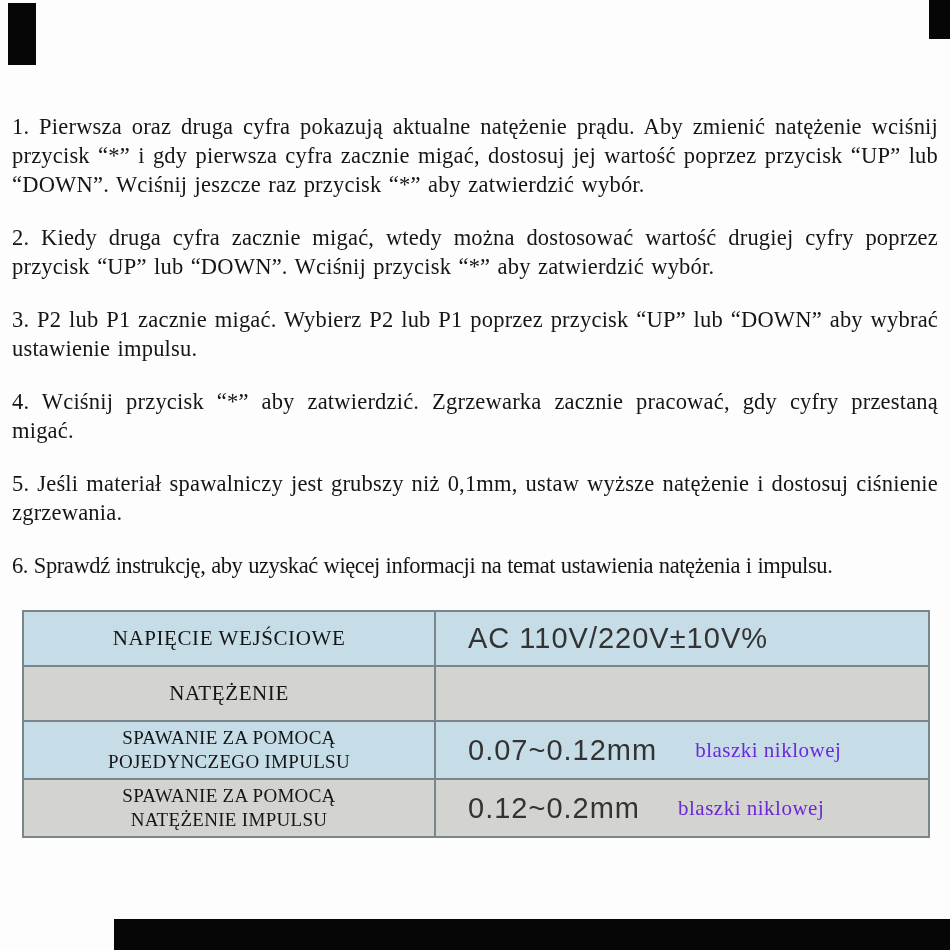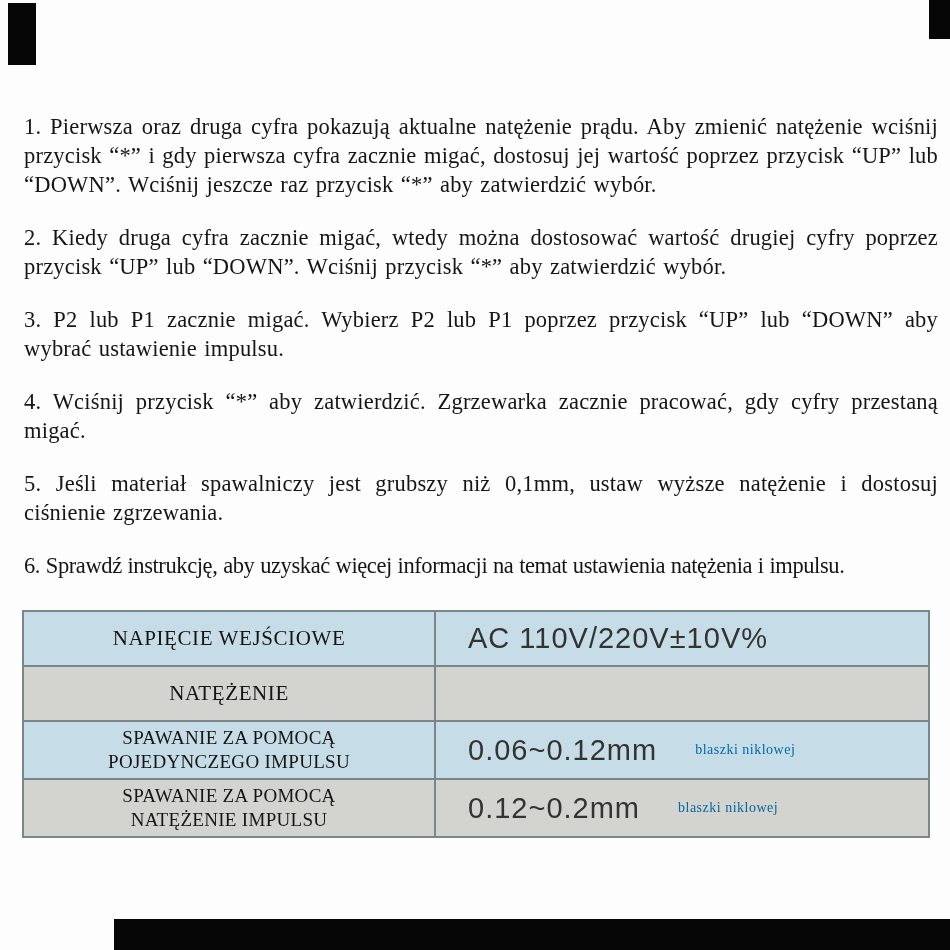--- a/index.html
+++ b/index.html
@@ -10,21 +10,21 @@
     overflow:hidden;
     font-family:"Liberation Serif","DejaVu Serif",serif;
     color:#151515;
   }
   
   .black-bar{position:absolute;background:#060606;}
   .bar-tl{left:8px;top:3px;width:28px;height:62px;}
   .bar-tr{left:929px;top:0px;width:21px;height:39px;}
   .bar-bottom{left:114px;top:919px;width:836px;height:31px;}
 
-  .content{position:absolute;left:24px;right:12px;top:112px;}
+  .content{position:absolute;left:12px;right:12px;top:112px;}
   .para{
     font-size:22.5px;
     line-height:29px;
     margin:0 0 24px 0;
     text-align:justify;
     letter-spacing:0.2px;
     word-spacing:1.5px;
   }
   .para.condensed{letter-spacing:-0.4px;word-spacing:0.5px;}
 
@@ -57,22 +57,22 @@
     flex:1;
     display:flex;align-items:center;
     padding-left:32px;
     font-family:"Liberation Sans","DejaVu Sans",sans-serif;
     font-size:29px;
     color:#333333;
     letter-spacing:1px;
   }
   .t-value .note{
     font-family:"Liberation Serif","DejaVu Serif",serif;
-    font-size:14px;
-    color:#0369a1;
+    font-size:21px;
+    color:#6d28d9;
     letter-spacing:0.5px;
     margin-left:38px;
     white-space:nowrap;
   }
   .note:empty{display:none;}
 </style>
 </head>
 <body>
 
 <div class="page">
@@ -109,21 +109,21 @@
 
       </div>
     </div>
 
     <div class="t-row row-blue small">
       <div class="t-label">
         <span class="lbl-line">SPAWANIE ZA POMOCĄ</span>
         <span class="lbl-line">POJEDYNCZEGO IMPULSU</span>
       </div>
       <div class="t-value">
-        <span class="val">0.06~0.12mm</span>
+        <span class="val">0.07~0.12mm</span>
         <span class="note">blaszki niklowej</span>
       </div>
     </div>
 
     <div class="t-row row-gray small">
       <div class="t-label">
         <span class="lbl-line">SPAWANIE ZA POMOCĄ</span>
         <span class="lbl-line">NATĘŻENIE IMPULSU</span>
       </div>
       <div class="t-value">

